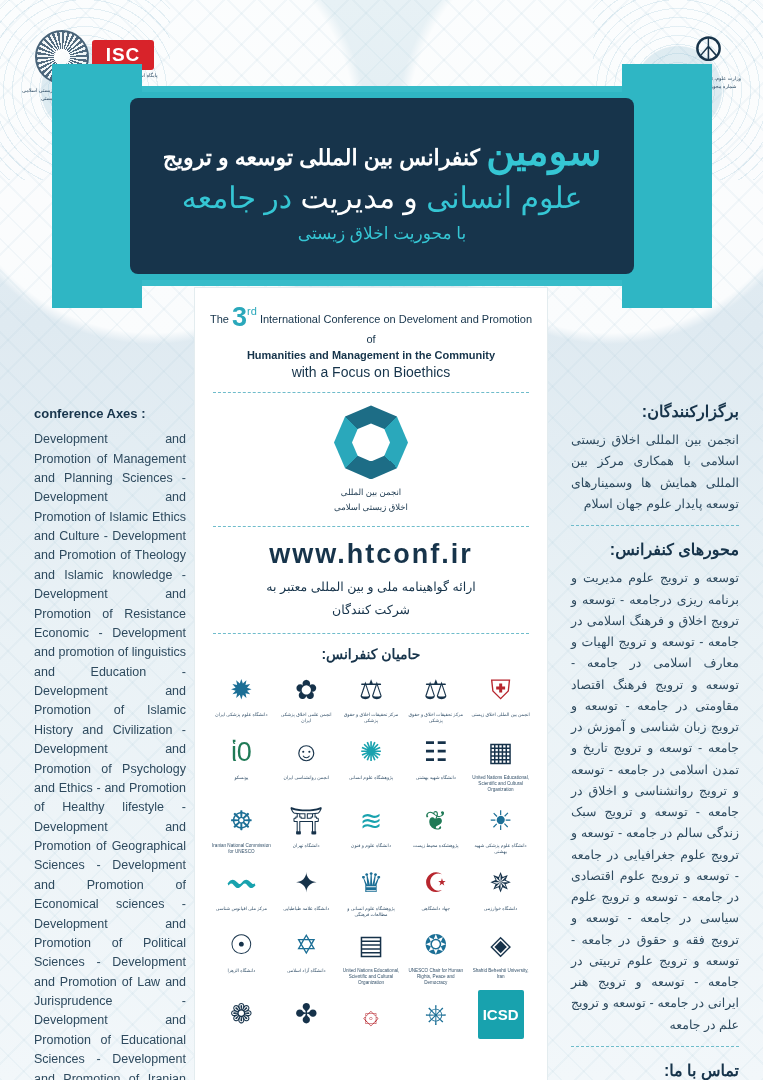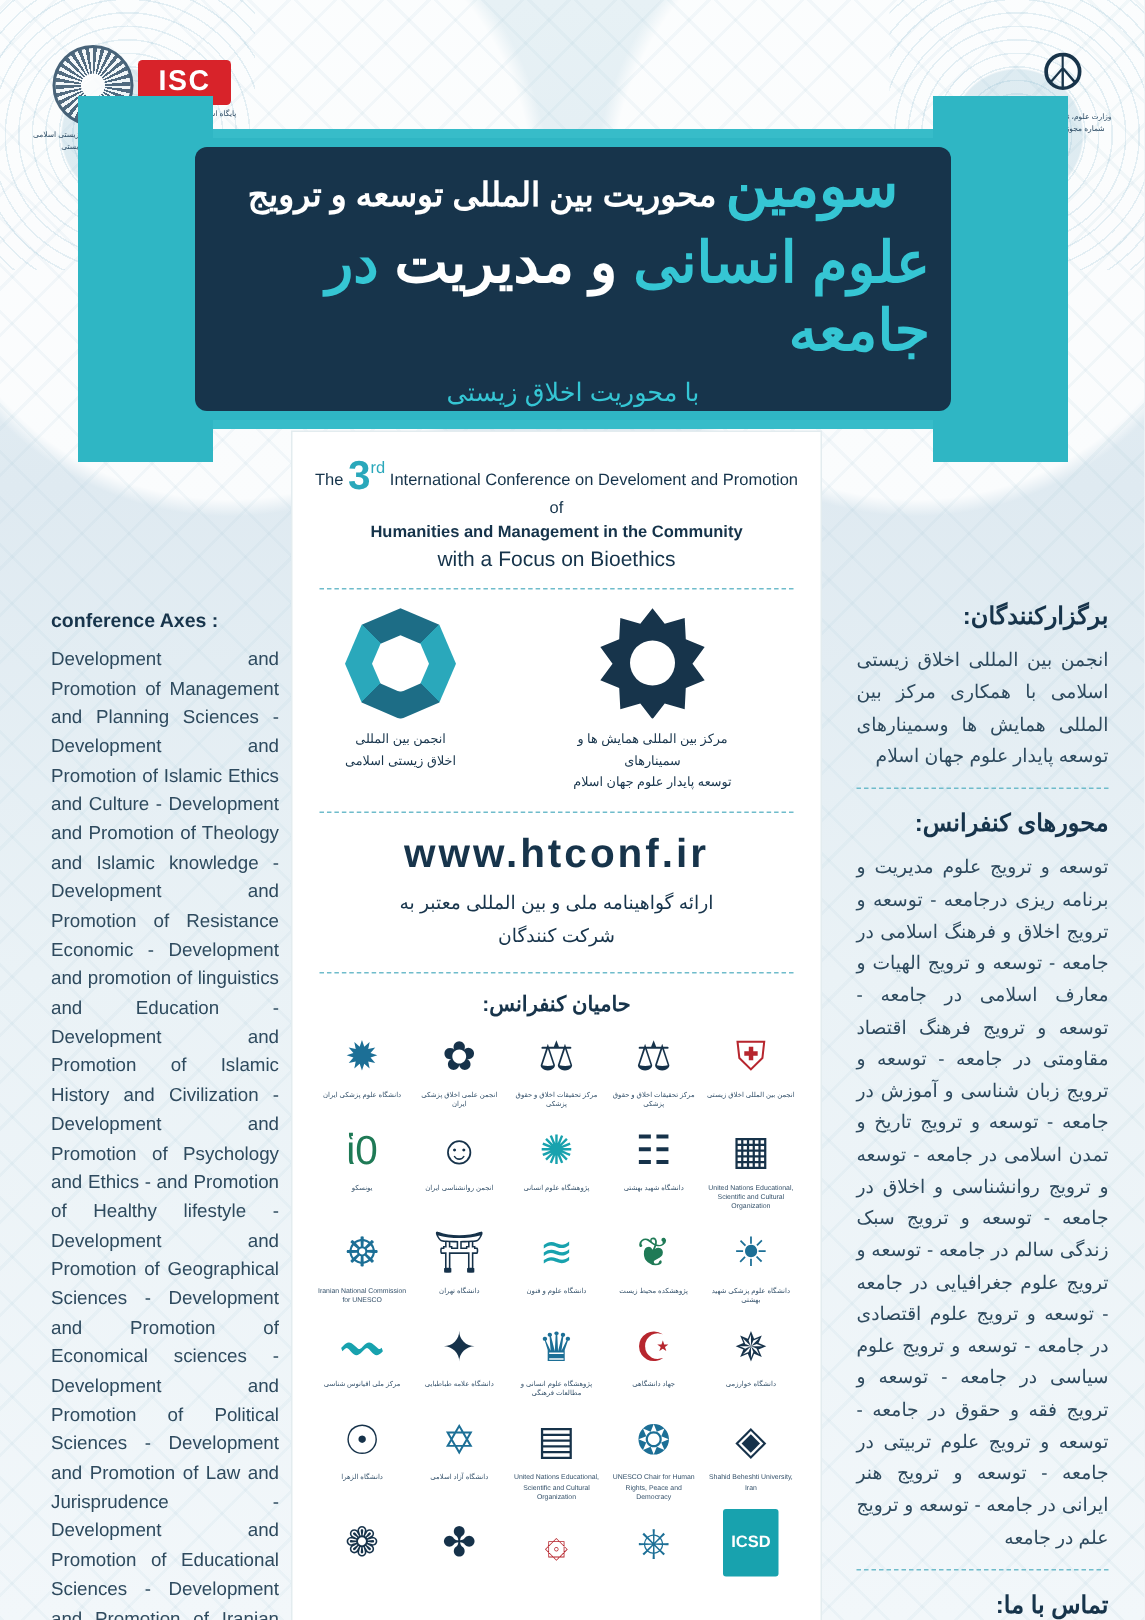--- a/index.html
+++ b/index.html
@@ -89,42 +89,42 @@
   .banner-inner {
     position:absolute; inset:12px;
     background:#17344b;
     border-radius:8px;
     display:flex; flex-direction:column; align-items:center; justify-content:center;
     direction:rtl;
     padding:8px 14px;
   }
   .t-line1 { font-size:22px; color:#ffffff; font-weight:bold; letter-spacing:0; }
   .t-line1 b { color:#35c6d4; font-size:39px; }
-  .t-line2 { font-size:38px; color:#ffffff; font-weight:bold; margin-top:6px;text-align:right; }
+  .t-line2 { font-size:30px; color:#ffffff; font-weight:normal; margin-top:6px;text-align:right; }
   .t-line2 em { font-style:normal; color:#35c6d4; }
   .t-line3 { font-size:17px; color:#35c6d4; margin-top:8px; }
 
   
   .card {
     position:absolute; left:195px; top:288px; width:352px; height:792px;
     background:#ffffff;
     box-shadow:0 0 0 1px #e3ecef;
     padding:14px 12px 8px;
     text-align:center;
   }
   .en-head { line-height:1.15; color:#15334a; }
   .en-head .l1 { font-size:11px; }
   .en-head .l1 .num { font-size:27px; color:#2aa8bb; font-weight:bold; vertical-align:-3px; }
   .en-head .l1 .rd { font-size:11px; color:#2aa8bb; vertical-align:8px; }
   .en-head .l2 { font-size:11px; font-weight:bold; margin-top:3px; }
   .en-head .l3 { font-size:14px; margin-top:3px; }
 
   .hr-dot { border:0; border-top:1px dashed #6fbccb; margin:12px 6px; }
 
-  .assoc-row { display:flex; gap:48px; margin-top:12px; }
+  .assoc-row { display:flex; justify-content:center; gap:48px; margin-top:12px; }
   .assoc { width:120px; }
   .assoc .mark { width:74px;height:74px;margin:0 auto; }
   .mark.m1 {
     background:
       conic-gradient(from 45deg, #2aa8bb 0 25%, #1d6d86 0 50%, #2aa8bb 0 75%, #1d6d86 0 100%);
     clip-path: polygon(50% 0, 85% 15%, 100% 50%, 85% 85%, 50% 100%, 15% 85%, 0 50%, 15% 15%);
     position:relative;
   }
   .mark.m1:after{
     content:""; position:absolute; inset:18px; background:#fff;
@@ -200,21 +200,21 @@
       <div class="emblem">☮</div>
       <div class="logo-caption">وزارت علوم، تحقیقات و فناوری<br>شماره مجوز: ۹۹/۱۰۵۰۳۴/۱</div>
     </div>
   </div>
 
   <div class="banner-wrap">
     <div class="banner-frame"></div>
     <div class="banner-inner">
       <div class="t-line1">
         <b>سومین</b>
-        <span>محوریت بین المللی توسعه و ترویج</span>
+        <span>کنفرانس بین المللی توسعه و ترویج</span>
       </div>
       <div class="t-line2">
         <em>علوم انسانی</em><span> و مدیریت </span><em>در جامعه</em>
       </div>
       <div class="t-line3">با محوریت اخلاق زیستی</div>
     </div>
   </div>
 
   <div class="card">
     <div class="en-head">
@@ -227,24 +227,20 @@
       <div class="l3">with a Focus on Bioethics</div>
     </div>
 
     <hr class="hr-dot">
 
     <div class="assoc-row">
       <div class="assoc">
         <div class="mark m1"></div>
         <div class="assoc-cap">انجمن بین المللی<br>اخلاق زیستی اسلامی</div>
       </div>
-      <div class="assoc">
-        <div class="mark m2"></div>
-        <div class="assoc-cap">مرکز بین المللی همایش ها و سمینارهای<br>توسعه پایدار علوم جهان اسلام</div>
-      </div>
     </div>
 
     <hr class="hr-dot">
 
     <div class="web">www.htconf.ir</div>
     <div class="cert">ارائه گواهینامه ملی و بین المللی معتبر به<br>شرکت کنندگان</div>
 
     <hr class="hr-dot">
 
     <div class="sponsors-title">حامیان کنفرانس:</div>
@@ -357,21 +353,21 @@
           <div class="glyph">✤</div>
         </div>
         <div class="sp c-red">
           <div class="glyph">۞</div>
         </div>
         <div class="sp c-blue">
           <div class="glyph">⎈</div>
         </div>
         <div class="sp c-teal">
           <div class="glyph">
-            <span style="background:#18a2ae;color:#fff;font-size:11px;font-weight:bold;padding:17px 5px;border-radius:2px;">ICSD</span>
+            <span style="background:#18a2ae;color:#fff;font-size:15px;font-weight:bold;padding:17px 5px;border-radius:2px;">ICSD</span>
           </div>
         </div>
       </div>
   </div>
 
   <div class="col-left">
     <h3>conference Axes :</h3>
     <div>Development and Promotion of Management and Planning Sciences - Development and Promotion of Islamic Ethics and Culture - Development and Promotion of Theology and Islamic knowledge - Development and Promotion of Resistance Economic - Development and promotion of linguistics and Education - Development and Promotion of Islamic History and Civilization - Development and Promotion of Psychology and Ethics - and Promotion of Healthy lifestyle - Development and Promotion of Geographical Sciences - Development and Promotion of Economical sciences - Development and Promotion of Political Sciences - Development and Promotion of Law and Jurisprudence - Development and Promotion of Educational Sciences - Development and Promotion of Iranian Art - Development and Promotion of Science</div>
   </div>
 

